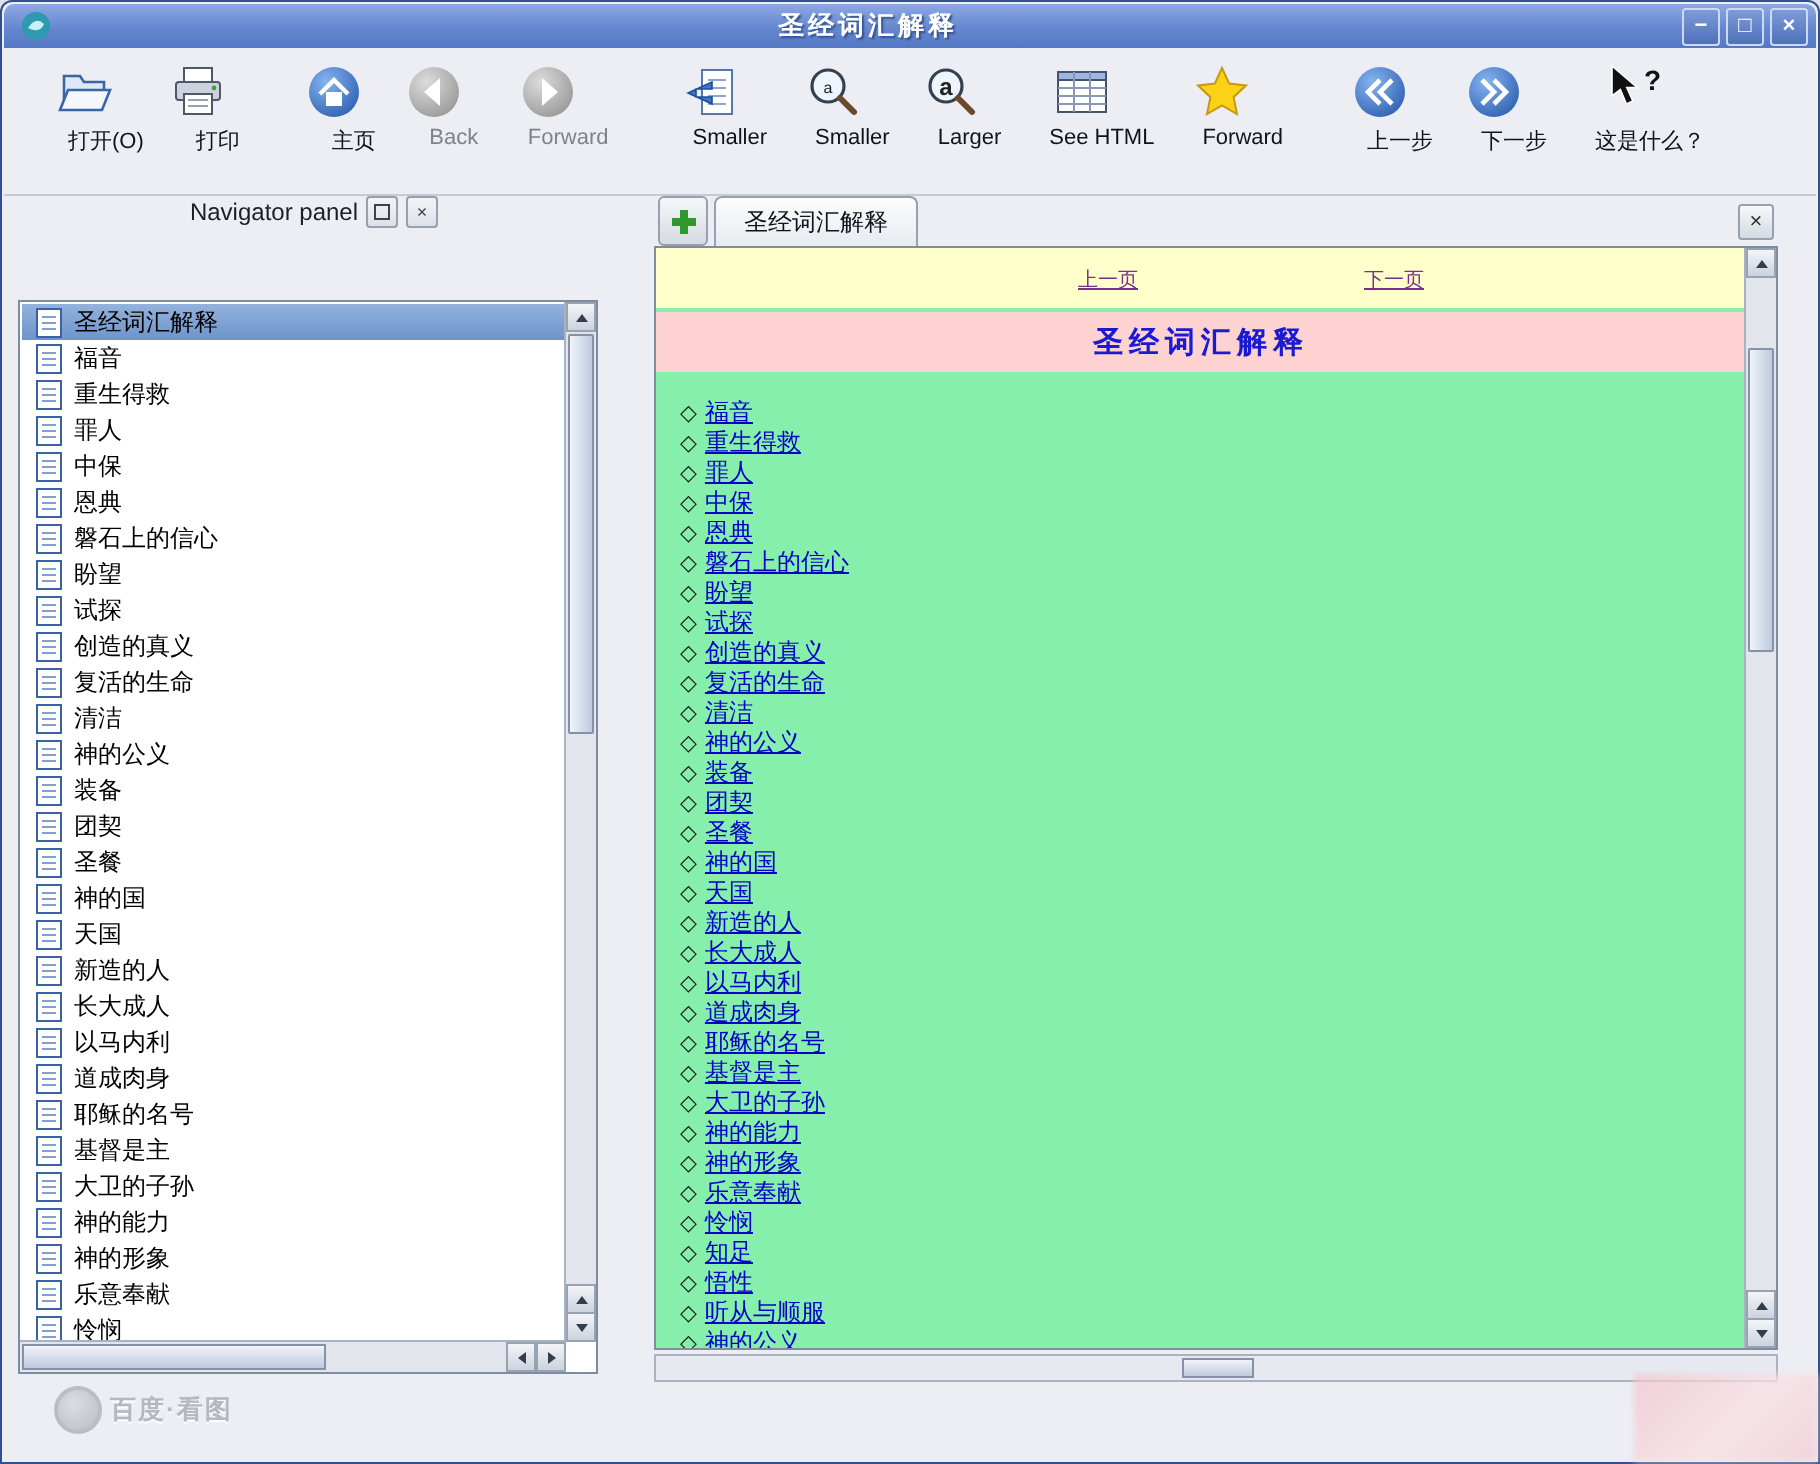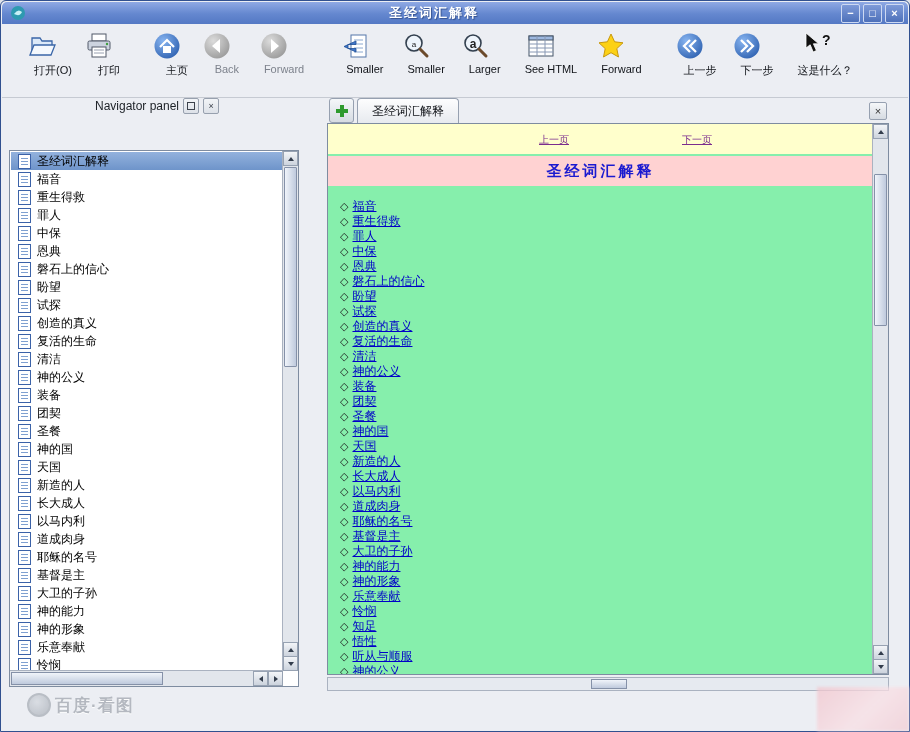--- a/index.html
+++ b/index.html
@@ -101,21 +101,21 @@
   .diamond{color:#1c1c1c;margin-right:4px;font-size:11px;}
   .content-link{color:#0000c8;text-decoration:underline;cursor:pointer;white-space:nowrap;}
 
   .content-hscroll{position:absolute;left:0;right:0;bottom:0;height:14px;background:#e6eaf0;
     border:1px solid #aab2c0;box-sizing:border-box;}
   .c-hthumb{position:absolute;left:50%;margin-left:-17px;top:1px;bottom:1px;width:34px;
     background:linear-gradient(#f0f4fa,#bfcadd);border:1px solid #8591a8;cursor:pointer;}
 
   
   .wm-left{position:absolute;left:26px;bottom:14px;display:flex;align-items:center;z-index:50;
-    color:#aeb3bb;font-weight:bold;font-size:17px;letter-spacing:1px;opacity:.9;
+    color:#aeb3bb;font-weight:bold;font-size:13px;letter-spacing:1px;opacity:.9;
     text-shadow:0 1px 0 #fff;pointer-events:none;}
   .wm-logo{width:20px;height:20px;margin-right:4px;border:2px solid #b4b9c1;border-radius:50%;
     background:radial-gradient(circle at 40% 35%,#d8dce2,#b4b9c1);}
   .wm-right{position:absolute;right:0;bottom:0;width:92px;height:44px;z-index:50;opacity:.75;
     background:linear-gradient(135deg,#f2c6ce,#f9e0e5 55%,#f3cdd5);filter:blur(1.5px);pointer-events:none;}
 </style>
 </head>
 <body>
 
 <svg width="0" height="0" style="position:absolute" aria-hidden="true">

